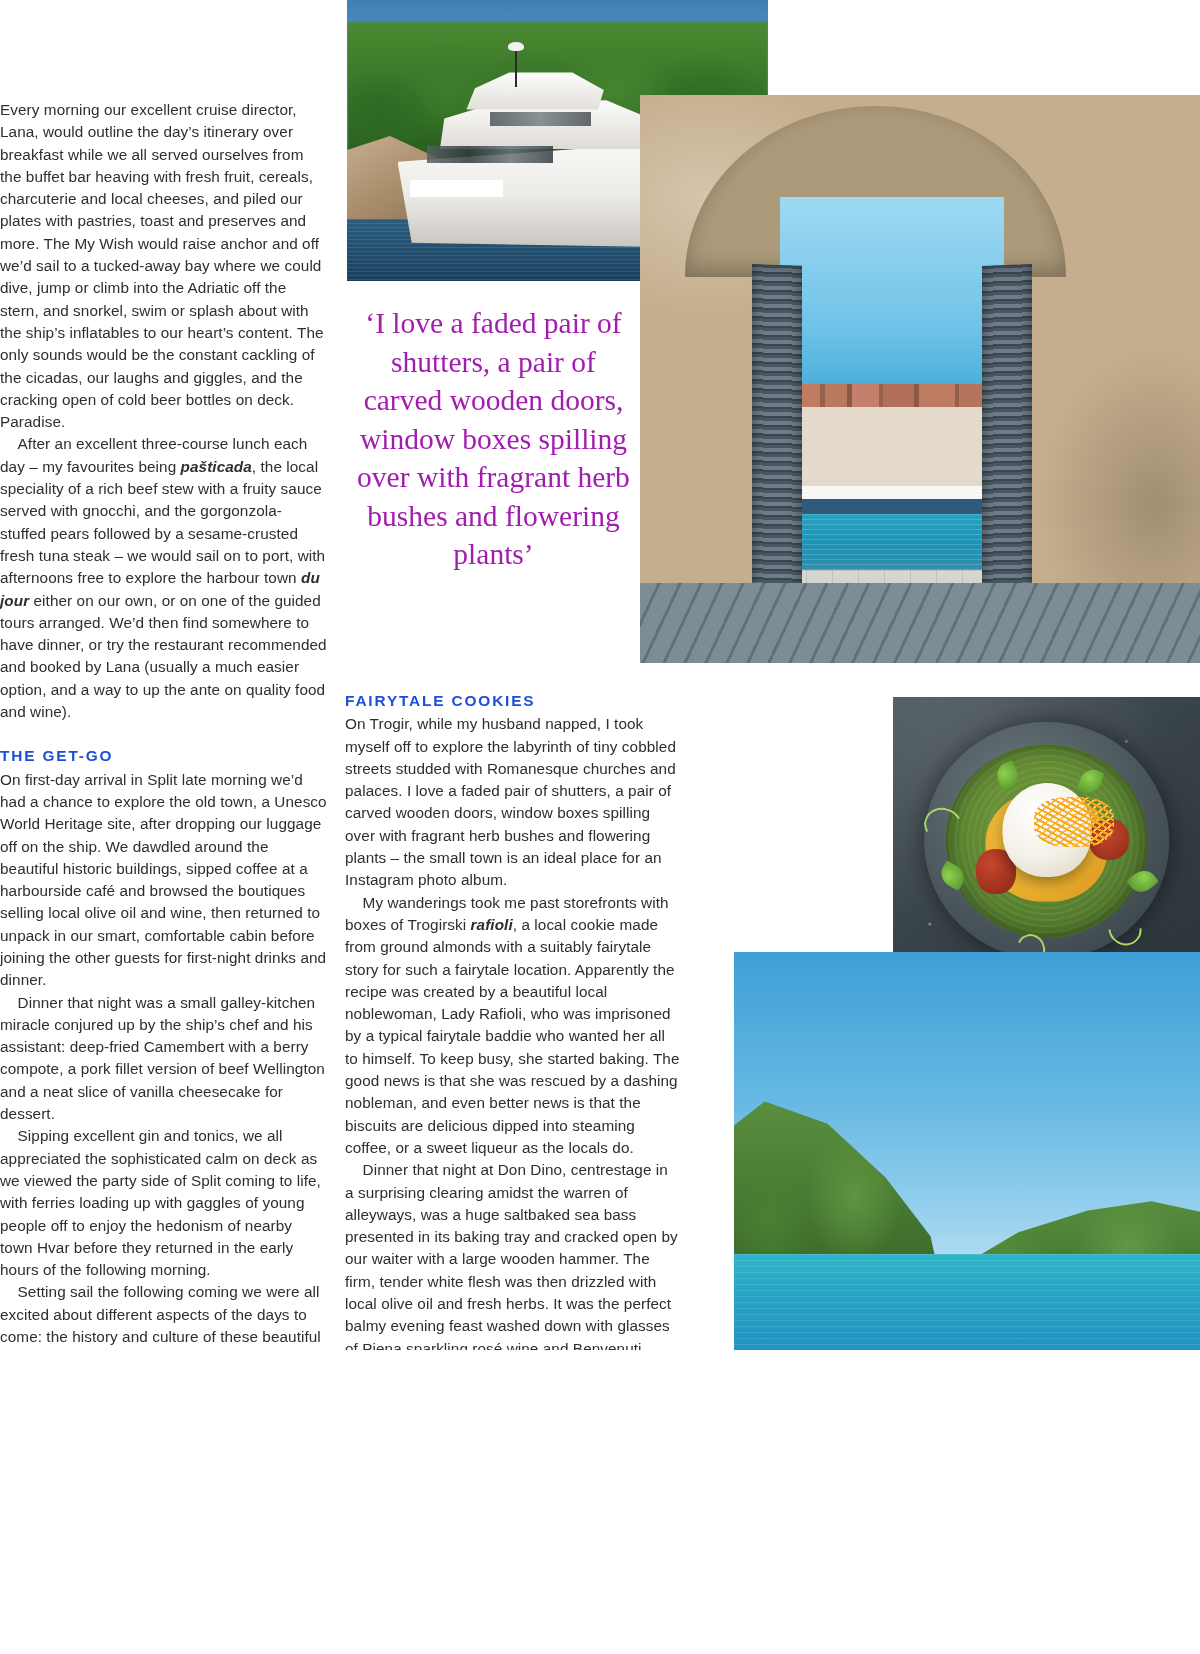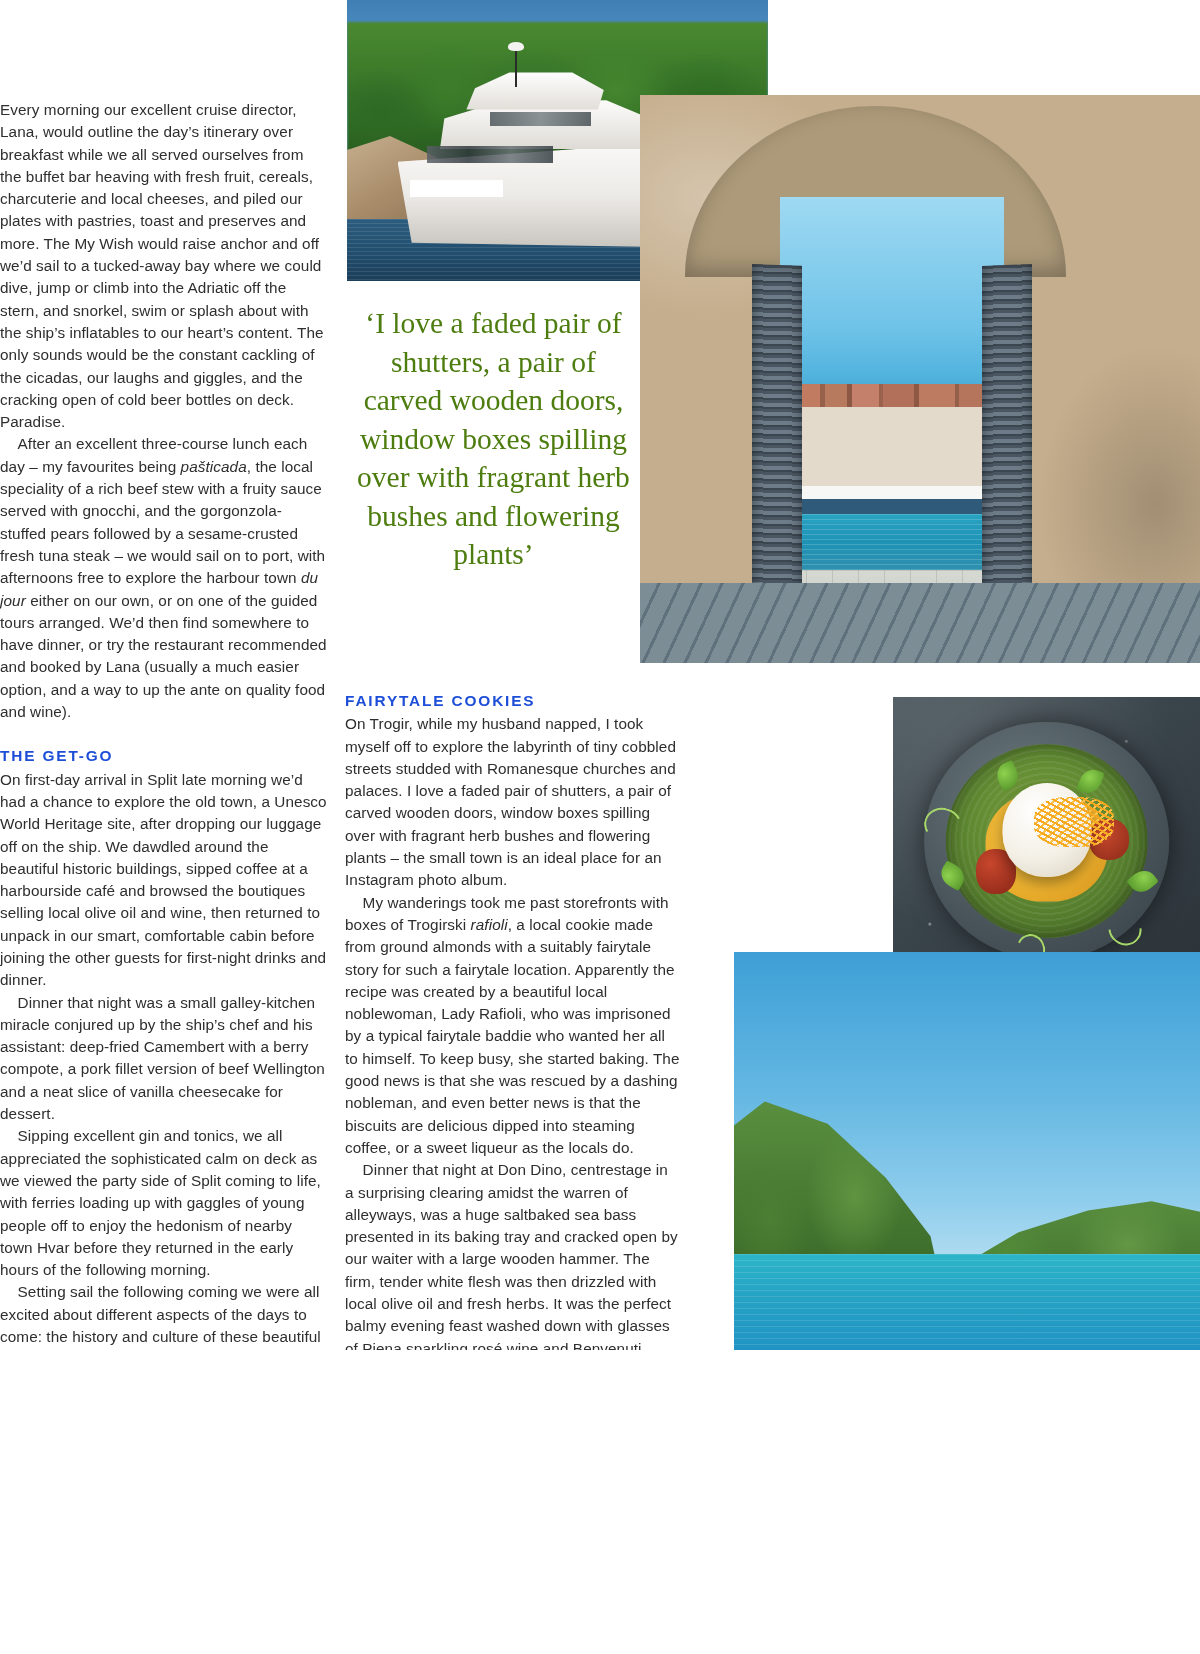--- a/index.html
+++ b/index.html
@@ -352,21 +352,21 @@
   .col-left  { left: 0px;   top: 99px;  width: 327px; }
   .col-mid   { left: 345px; top: 690px; width: 335px; }
 
   .pullquote {
     position: absolute;
     left: 352px; top: 304px; width: 283px;
     font-family: "Liberation Serif", "DejaVu Serif", serif;
     font-size: 29.5px;
     line-height: 38.5px;
     text-align: center;
-    color: #4d7c0f;
+    color: #a21caf;
   }
 
   .caption {
     position: absolute;
     left: 690px; top: 672px; width: 155px;
     font-weight: bold;
     font-size: 14.6px;
     line-height: 20.2px;
     text-align: right;
     color: #1f1f1f;
@@ -374,21 +374,21 @@
     padding: 6px 0 8px 0;
   }
 
   .arrow {
     display: inline-block;
     font-size: 14px;
     line-height: 1;
     transform: translateY(-1px);
     padding-left: 4px;
   }
-  .em { font-style: italic; }
+  .em { font-style: italic; font-weight: bold; }
 </style>
 </head>
 <body>
 
 <div class="page">
 
   <div class="photo photo-yacht">
     <div class="yacht-sky"></div>
     <div class="yacht-trees"></div>
     <div class="yacht-rock"></div>

